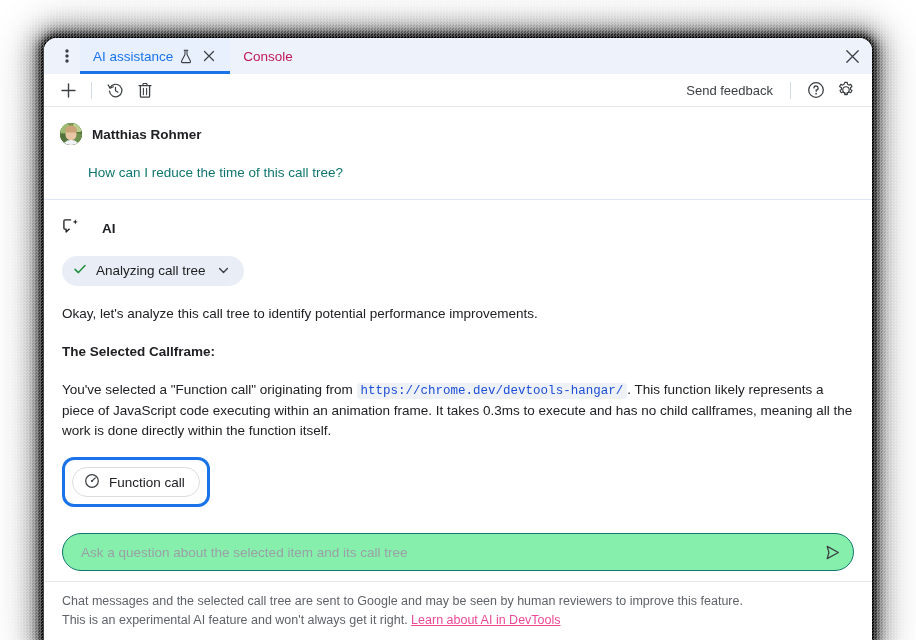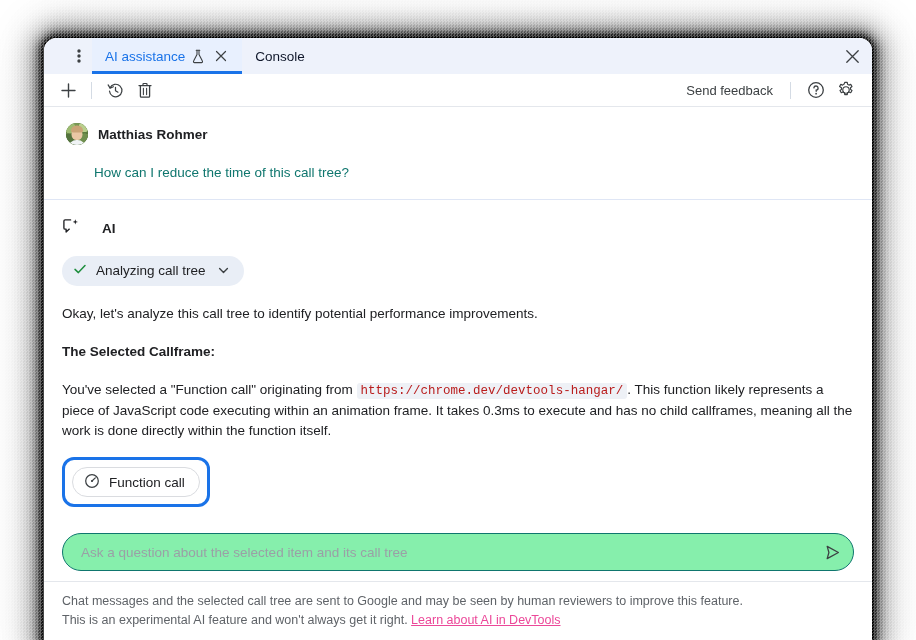--- a/index.html
+++ b/index.html
@@ -56,42 +56,41 @@
   }
 
   
   .tabstrip {
     height: 36px;
     background: #f1f3f4;
     display: flex;
     align-items: stretch;
     position: relative;
     flex: 0 0 auto;
-    padding-left: 12px;
   }
   .tabstrip-bg {
     position: absolute; inset: 0;
     background: #eef2fb;
   }
   .dots-btn {
     position: relative;
     width: 26px;
     display: flex; align-items: center; justify-content: center;
     cursor: pointer;
     margin-left: 10px;
   }
   .dots-btn svg { display:block; }
   .tab {
     position: relative;
     display: flex;
     align-items: center;
     gap: 6px;
     padding: 0 13px;
     font-size: 13.5px;
-    color: #0f172a;
+    color: #be185d;
     cursor: pointer;
     white-space: nowrap;
   }
   .tab.active {
     color: #1a73e8;
     background: #e8f0fe;
   }
   .tab.active::after {
     content: "";
     position: absolute;
@@ -151,21 +150,21 @@
 
   
   .body {
     flex: 1 1 auto;
     background: #ffffff;
     overflow: hidden;
     display: flex;
     flex-direction: column;
   }
   .msg-user {
-    padding: 16px 18px 16px 22px;
+    padding: 16px 18px 16px 16px;
     border-bottom: 1px solid #dfe6f5;
   }
   .user-head {
     display: flex;
     align-items: center;
     gap: 10px;
   }
   .avatar {
     width: 22px; height: 22px;
     border-radius: 50%;
@@ -258,21 +257,21 @@
     line-height: 1.5;
     color: #202124;
   }
   .p.bold { font-weight: bold; }
   code.url {
     font-family: "Liberation Mono", "DejaVu Sans Mono", monospace;
     font-size: 12.5px;
     background: #eef1f6;
     border-radius: 3px;
     padding: 1px 4px;
-    color: #b91c1c;
+    color: #1d4ed8;
     white-space: nowrap;
   }
 
   
   .ctx-wrap {
     margin-top: 16px;
     align-self: flex-start;
     position: relative;
     padding: 7px;
     border: 3px solid #1a73e8;

